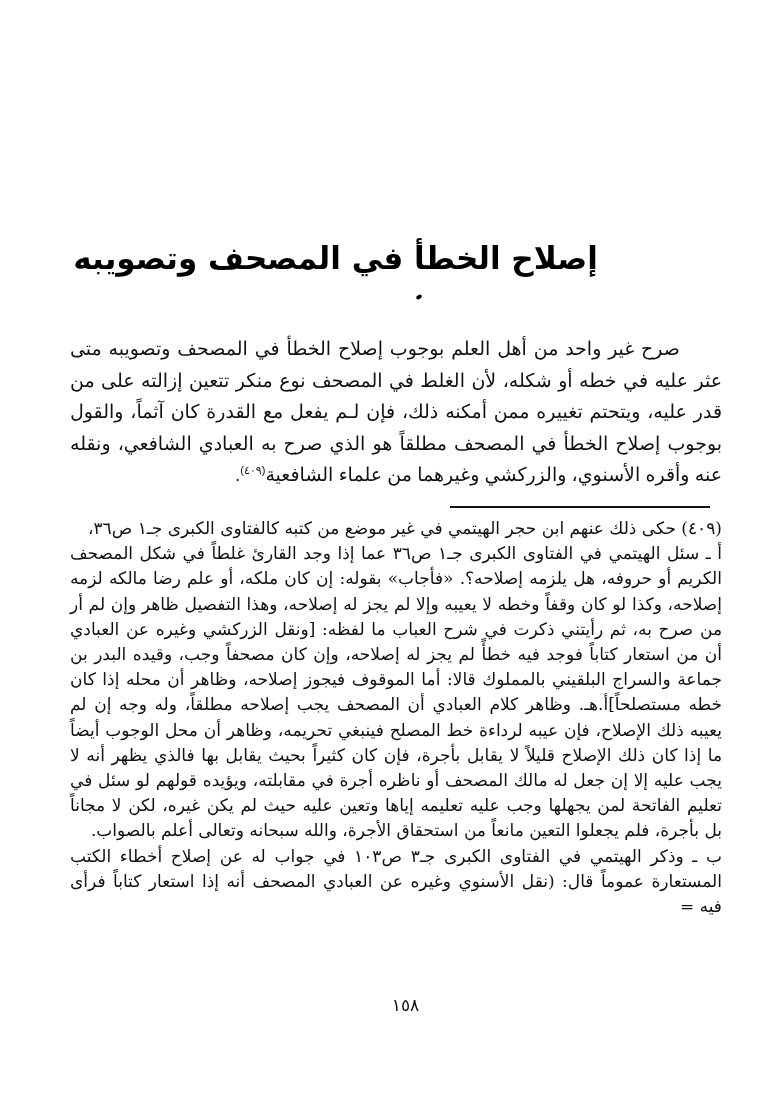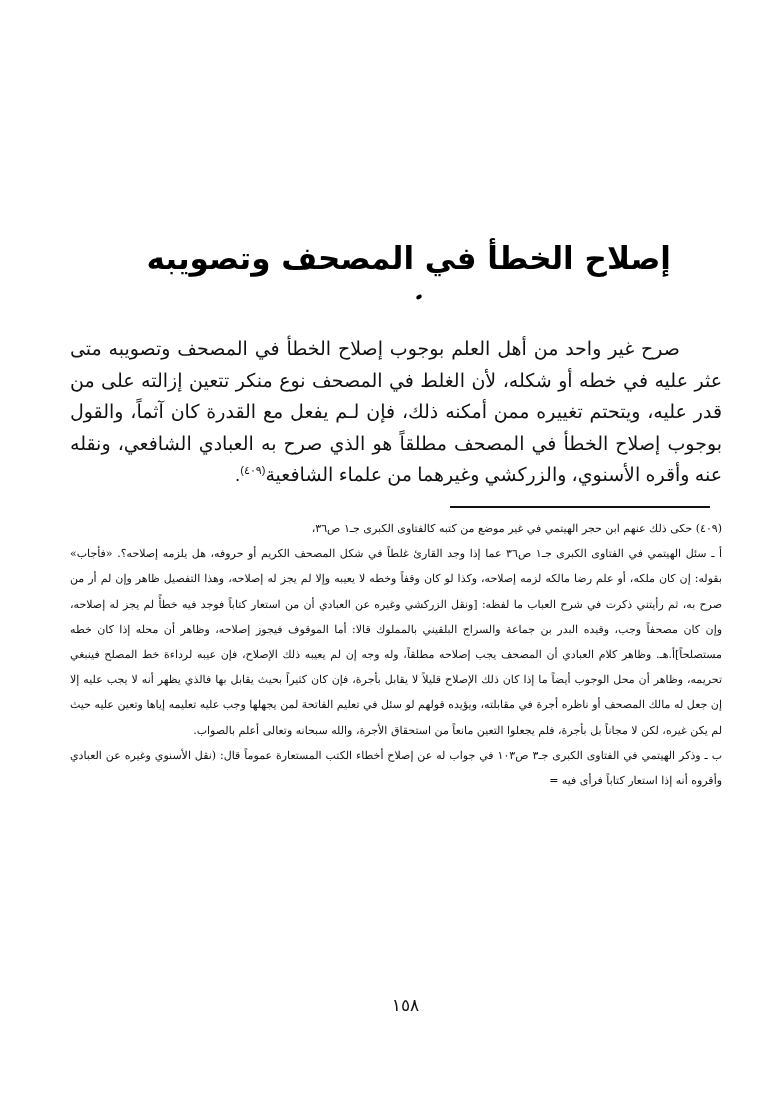--- a/index.html
+++ b/index.html
@@ -1,39 +1,39 @@
 <!DOCTYPE html>
 <html><head>
 <meta charset="utf-8">
 <style>
   html, body { margin: 0; padding: 0; background: #ffffff; }
   body { width: 779px; height: 1107px; position: relative; overflow: hidden; font-family: "DejaVu Serif", serif; color: #111; }
   .page { position: absolute; left: 0; top: 0; width: 779px; height: 1107px; }
   .title {
-    position: absolute; top: 212px; left: 0; width: 671px; text-align: right;
+    position: absolute; top: 212px; left: 0; width: 671px; text-align: center;
     direction: rtl; font-family: "DejaVu Sans", sans-serif; font-weight: bold; font-size: 31px; line-height: 50px; color: #000;
   }
   .mark {
     position: absolute; top: 295px; left: 416px; width: 6px; height: 4px;
     background: #000; border-radius: 50%; transform: rotate(-30deg);
   }
   .body-text {
     position: absolute; top: 333px; left: 70px; width: 652px;
     direction: rtl; text-align: justify; text-align-last: right;
     font-family: Liberation Sans, sans-serif; font-size: 19px; line-height: 31.5px; color: #111;
   }
   .body-text .indent { display: inline-block; width: 42px; }
   .fn-ref { font-size: 11px; vertical-align: super; line-height: 0; }
   .rule {
     position: absolute; top: 506px; left: 450px; width: 260px; height: 2px; background: #111;
   }
   .footnotes {
     position: absolute; top: 516px; left: 70px; width: 652px;
     direction: rtl; text-align: justify; text-align-last: right;
-    font-family: "DejaVu Serif", serif; font-size: 11px; line-height: 25.2px; color: #111;
+    font-family: "DejaVu Serif", serif; font-size: 17px; line-height: 25.2px; color: #111;
   }
   .fn-line { display: block; }
   .fn-cont { padding-right: 24px; }
   .page-number {
     position: absolute; top: 995px; left: 0; width: 779px; text-align: center;
     direction: rtl; font-family: "DejaVu Sans", sans-serif; font-size: 17px; color: #111; padding-left: 16px;
   }
 </style>
 </head>
 <body>
@@ -44,18 +44,18 @@
 
   <div class="mark"></div>
 
   <div class="body-text"><span class="indent"></span><span>صرح غير واحد من أهل العلم بوجوب إصلاح الخطأ في المصحف وتصويبه متى عثر عليه في خطه أو شكله، لأن الغلط في المصحف نوع منكر تتعين إزالته على من قدر عليه، ويتحتم تغييره ممن أمكنه ذلك، فإن لـم يفعل مع القدرة كان آثماً، والقول بوجوب إصلاح الخطأ في المصحف مطلقاً هو الذي صرح به العبادي الشافعي، ونقله عنه وأقره الأسنوي، والزركشي وغيرهما من علماء الشافعية</span><span class="fn-ref">(٤٠٩)</span><span>.</span></div>
 
   <div class="rule"></div>
 
   <div class="footnotes">
     <span class="fn-line"><span>(٤٠٩)</span> <span>حكى ذلك عنهم ابن حجر الهيتمي في غير موضع من كتبه كالفتاوى الكبرى جـ١ ص٣٦،</span></span>
     <span class="fn-line">أ ـ سئل الهيتمي في الفتاوى الكبرى جـ١ ص٣٦ عما إذا وجد القارئ غلطاً في شكل المصحف الكريم أو حروفه، هل يلزمه إصلاحه؟. «فأجاب» بقوله: إن كان ملكه، أو علم رضا مالكه لزمه إصلاحه، وكذا لو كان وقفاً وخطه لا يعيبه وإلا لم يجز له إصلاحه، وهذا التفصيل ظاهر وإن لم أر من صرح به، ثم رأيتني ذكرت في شرح العباب ما لفظه: [ونقل الزركشي وغيره عن العبادي أن من استعار كتاباً فوجد فيه خطأً لم يجز له إصلاحه، وإن كان مصحفاً وجب، وقيده البدر بن جماعة والسراج البلقيني بالمملوك قالا: أما الموقوف فيجوز إصلاحه، وظاهر أن محله إذا كان خطه مستصلحاً]أ.هـ. وظاهر كلام العبادي أن المصحف يجب إصلاحه مطلقاً، وله وجه إن لم يعيبه ذلك الإصلاح، فإن عيبه لرداءة خط المصلح فينبغي تحريمه، وظاهر أن محل الوجوب أيضاً ما إذا كان ذلك الإصلاح قليلاً لا يقابل بأجرة، فإن كان كثيراً بحيث يقابل بها فالذي يظهر أنه لا يجب عليه إلا إن جعل له مالك المصحف أو ناظره أجرة في مقابلته، ويؤيده قولهم لو سئل في تعليم الفاتحة لمن يجهلها وجب عليه تعليمه إياها وتعين عليه حيث لم يكن غيره، لكن لا مجاناً بل بأجرة، فلم يجعلوا التعين مانعاً من استحقاق الأجرة، والله سبحانه وتعالى أعلم بالصواب.</span>
-    <span class="fn-line">ب ـ وذكر الهيتمي في الفتاوى الكبرى جـ٣ ص١٠٣ في جواب له عن إصلاح أخطاء الكتب المستعارة عموماً قال: (نقل الأسنوي وغيره عن العبادي وأقروه أنه إذا استعار كتاباً فرأى فيه =</span>
+    <span class="fn-line">ب ـ وذكر الهيتمي في الفتاوى الكبرى جـ٣ ص١٠٣ في جواب له عن إصلاح أخطاء الكتب المستعارة عموماً قال: (نقل الأسنوي وغيره عن العبادي المصحف أنه إذا استعار كتاباً فرأى فيه =</span>
   </div>
 
   <div class="page-number">١٥٨</div>
 
 </div>
 
 </body></html>

